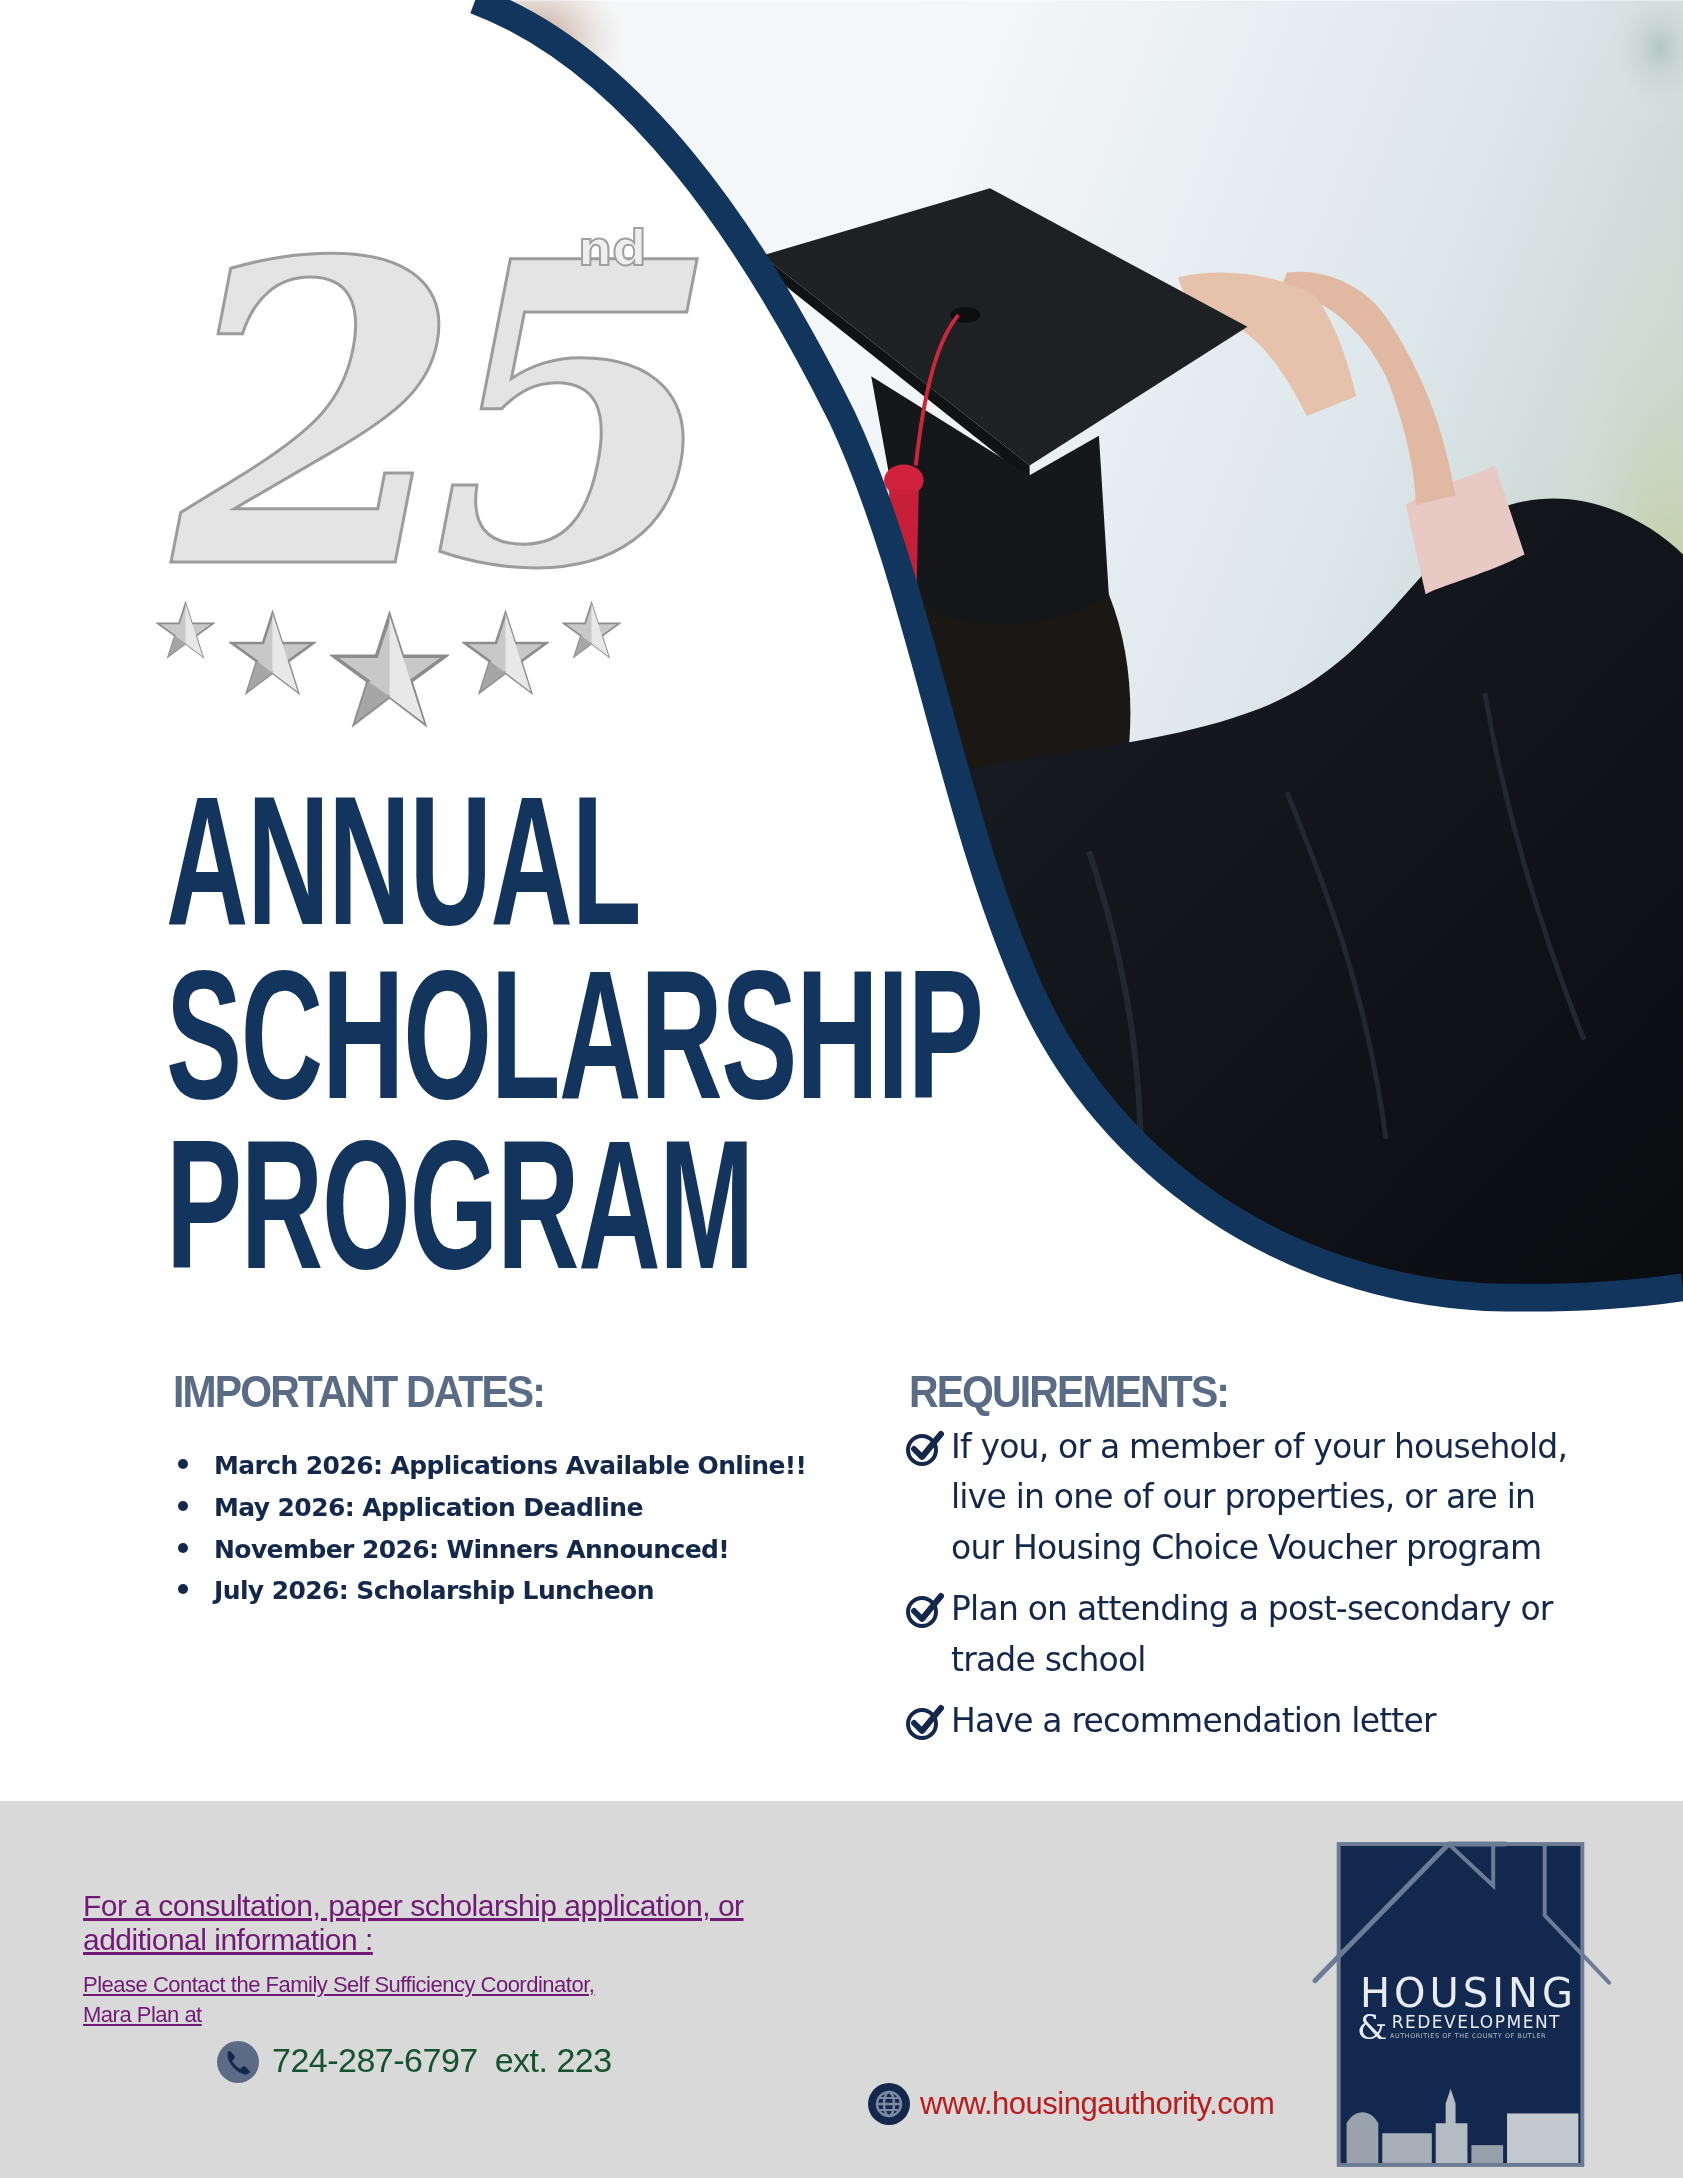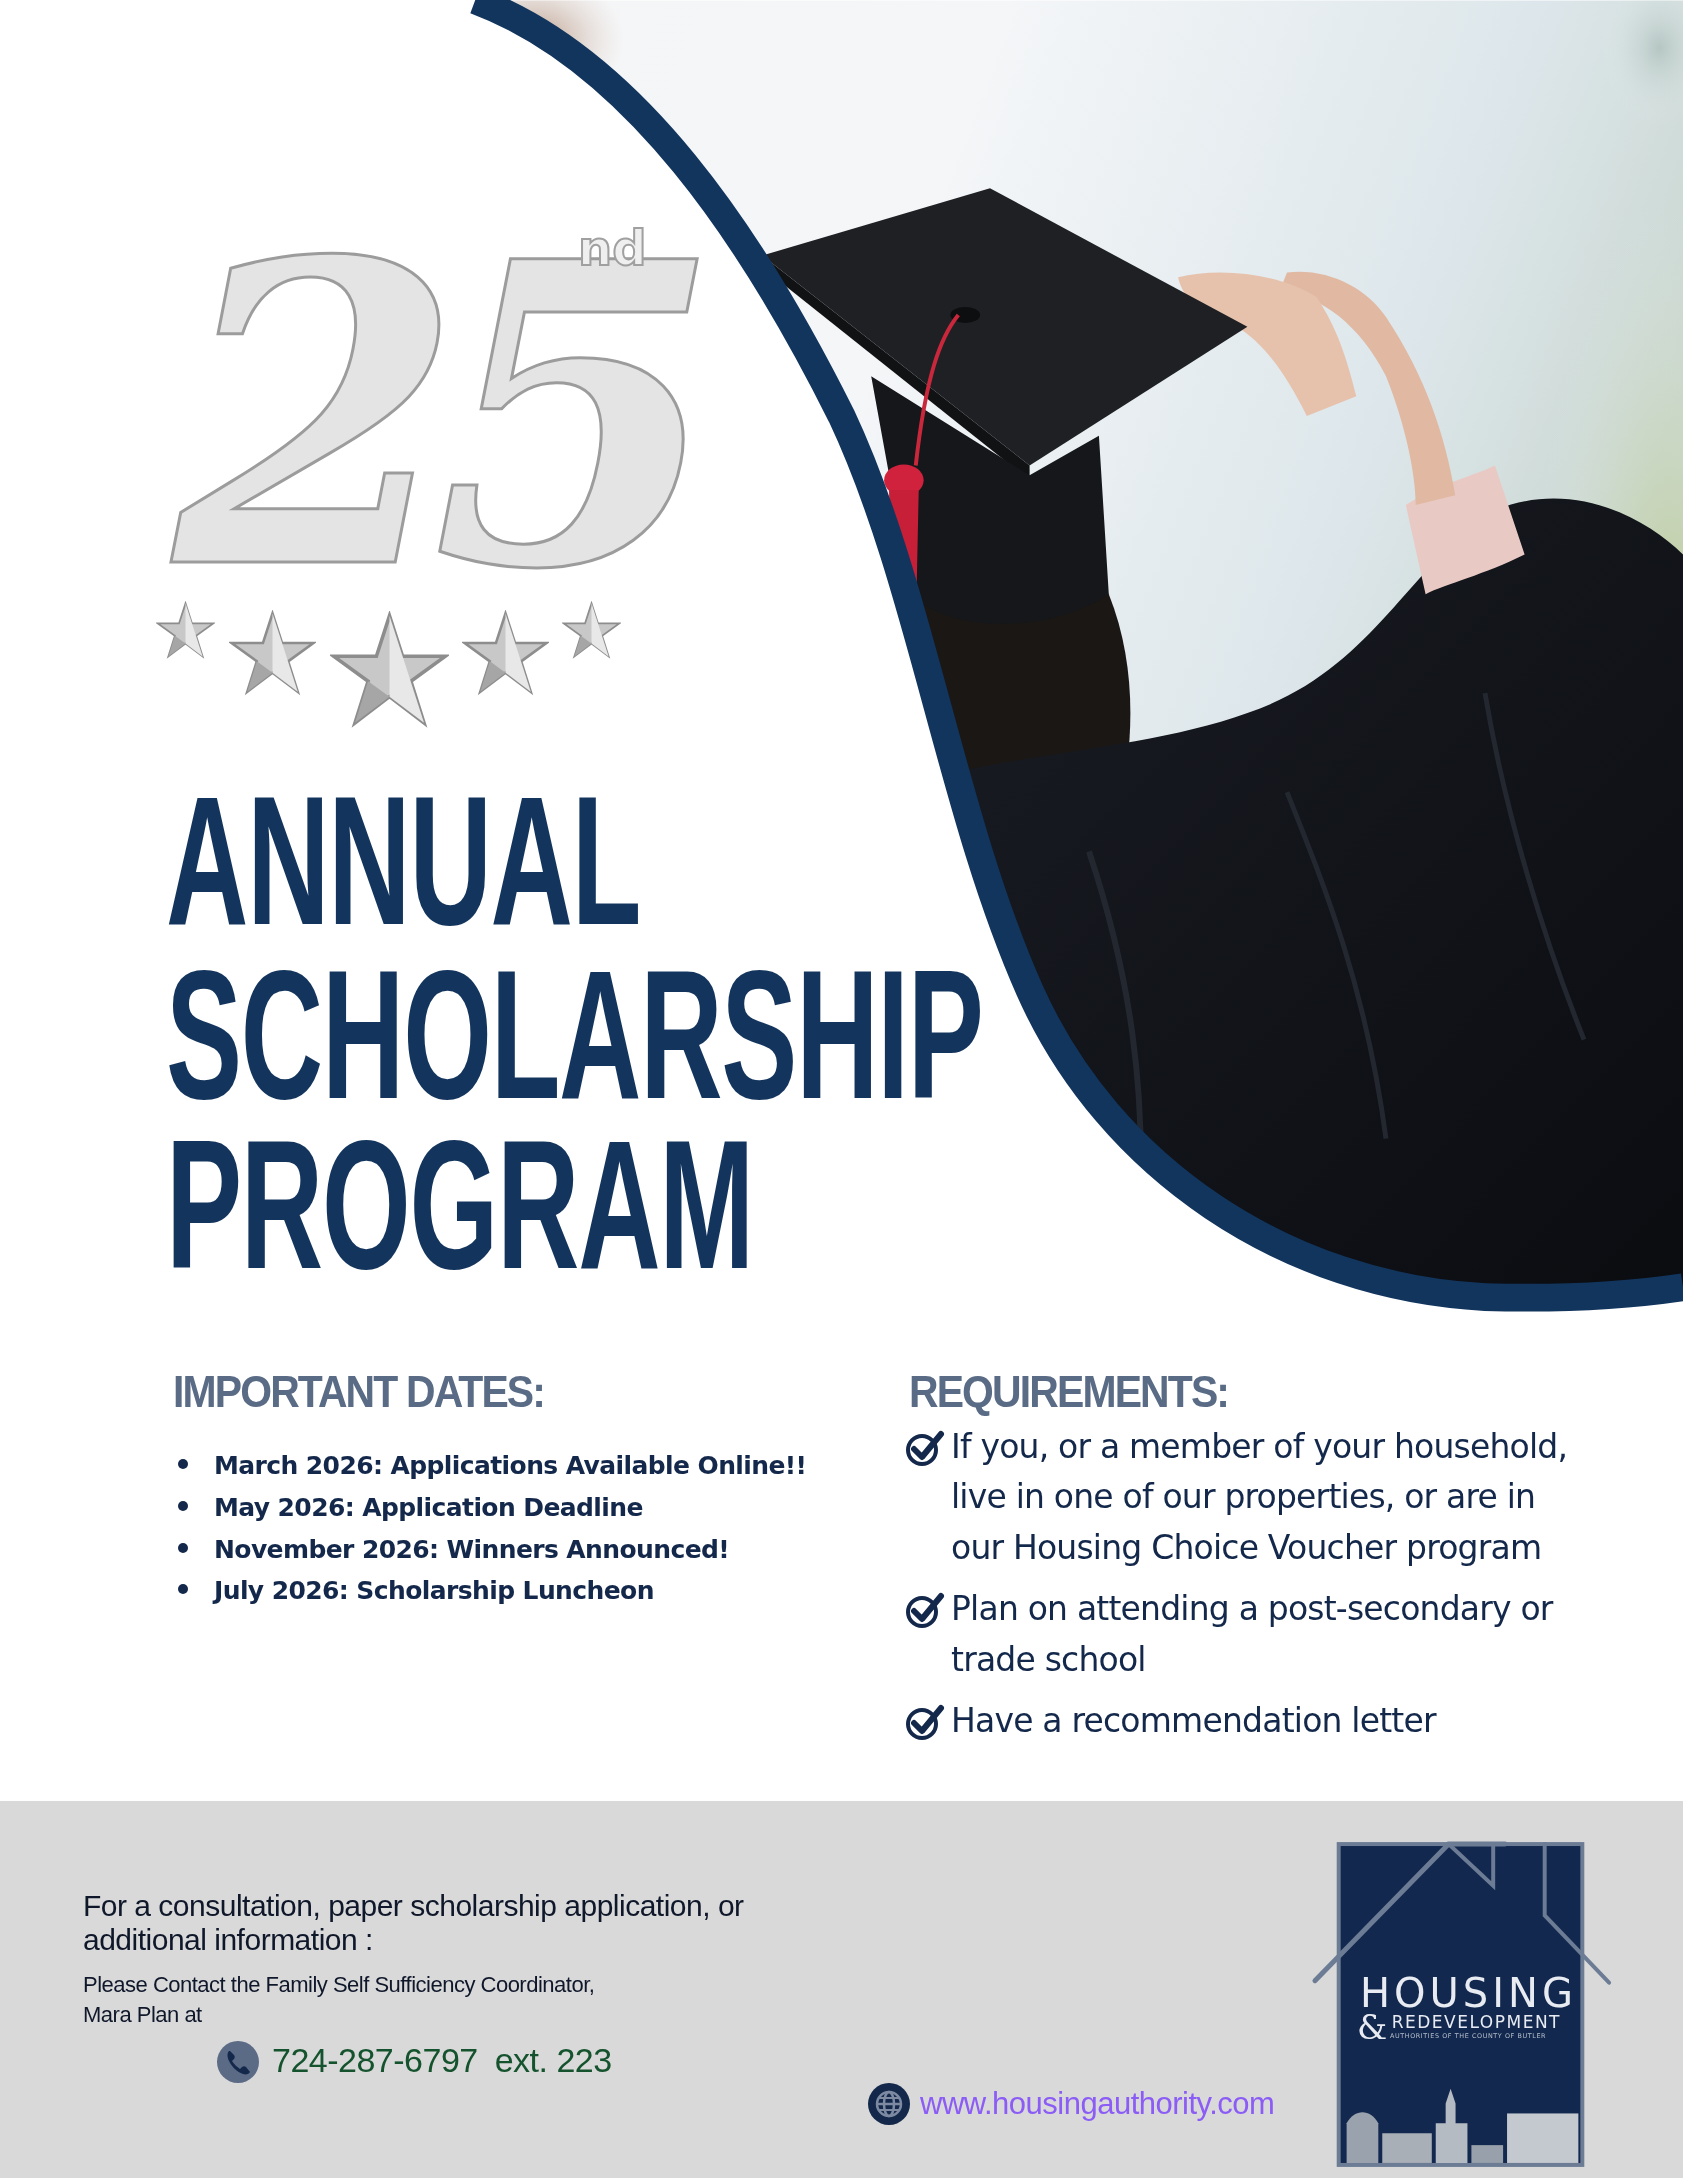--- a/index.html
+++ b/index.html
@@ -9,21 +9,21 @@
   .title-line{position:absolute;left:166px;font-family:"Liberation Sans",sans-serif;font-weight:700;color:#13345c;letter-spacing:-2px;line-height:1;transform-origin:left top;white-space:nowrap;}
   .num32{position:absolute;left:173px;top:208px;font-family:"DejaVu Serif",serif;font-style:italic;font-weight:700;font-size:416px;line-height:1;color:#e4e4e4;-webkit-text-stroke:3px #9c9c9c;text-shadow:3px 4px 4px rgba(0,0,0,.25), inset 0 0 0 #000;letter-spacing:-30px;}
   .ordinal{position:absolute;left:578px;top:224px;font-family:"DejaVu Sans",sans-serif;font-weight:700;font-size:48px;color:#efefef;-webkit-text-stroke:2px #a0a0a0;line-height:1;}
   .star{position:absolute;}
   .sec-head{position:absolute;font-family:"Liberation Sans",sans-serif;font-weight:700;color:#5a6b85;font-size:44px;letter-spacing:-2px;line-height:1;}
   .date-item{position:absolute;left:178px;font-family:"DejaVu Sans",sans-serif;font-weight:700;color:#13284a;font-size:25px;line-height:1;letter-spacing:-0.6px;white-space:nowrap;}
   .date-item .dot{display:inline-block;width:10px;height:10px;border-radius:50%;background:#13284a;margin-right:26px;vertical-align:middle;position:relative;top:-3px;}
   .req-line{position:absolute;left:951px;font-family:"DejaVu Sans",sans-serif;color:#13284a;font-size:33px;line-height:1;letter-spacing:-0.8px;white-space:nowrap;}
   .check{position:absolute;left:905px;width:40px;height:40px;}
   #footer{position:absolute;left:0;top:1801px;width:1683px;height:377px;background:#d9d9d9;}
-  .foot-text{position:absolute;left:83px;font-family:"Liberation Sans",sans-serif;color:#0f172a;white-space:nowrap;line-height:1;letter-spacing:-0.5px;}
+  .foot-text{position:absolute;left:83px;font-family:"Liberation Sans",sans-serif;color:#701a75;white-space:nowrap;line-height:1;letter-spacing:-0.5px;text-decoration:underline;}
 </style>
 </head>
 <body>
 
 <svg id="photo" viewBox="0 0 1700 1330" width="1683" height="1317">
   <defs>
     <linearGradient id="sky" x1="0" y1="0" x2="1" y2="0.3">
       <stop offset="0" stop-color="#f6f5f4"></stop>
       <stop offset="0.55" stop-color="#f4f6f8"></stop>
       <stop offset="0.85" stop-color="#dce6ea"></stop>
@@ -165,21 +165,21 @@
 </a>
 
 <svg class="abs" style="left:867px;top:2082px" width="44" height="44" viewBox="0 0 44 44">
   <circle cx="22" cy="22" r="21" fill="#13284a"></circle>
   <circle cx="22" cy="22" r="12" fill="none" stroke="#7d8aa1" stroke-width="2.5"></circle>
   <ellipse cx="22" cy="22" rx="5" ry="12" fill="none" stroke="#7d8aa1" stroke-width="2.5"></ellipse>
   <line x1="10" y1="22" x2="34" y2="22" stroke="#7d8aa1" stroke-width="2.5"></line>
   <line x1="12" y1="16" x2="32" y2="16" stroke="#7d8aa1" stroke-width="2"></line>
   <line x1="12" y1="28" x2="32" y2="28" stroke="#7d8aa1" stroke-width="2"></line>
 </svg>
-<a class="abs" style="left:920px;top:2088px;font-family:'Liberation Sans',sans-serif;font-size:31px;color:#8b5cf6;text-decoration:none;white-space:nowrap;letter-spacing:-0.5px;line-height:1;">www.housingauthority.com</a>
+<a class="abs" style="left:920px;top:2088px;font-family:'Liberation Sans',sans-serif;font-size:31px;color:#b91c1c;text-decoration:none;white-space:nowrap;letter-spacing:-0.5px;line-height:1;">www.housingauthority.com</a>
 
 <div class="abs" style="left:1307px;top:1836px;width:309px;height:337px;">
   <svg width="309" height="337" viewBox="0 0 312 340" style="position:absolute;left:0;top:0;">
     <rect x="32" y="8" width="246" height="324" fill="#13284f" stroke="#6c7c95" stroke-width="4"></rect>
     <polyline points="8,146 143,8 200,8" fill="none" stroke="#6c7c95" stroke-width="5" stroke-linecap="round"></polyline>
     <polyline points="143,8 188,50 188,8" fill="none" stroke="#6c7c95" stroke-width="4"></polyline>
     <polyline points="240,8 240,80 305,148" fill="none" stroke="#6c7c95" stroke-width="4" stroke-linecap="round"></polyline>
 
     <path d="M40,330 L40,290 C48,275 64,275 72,290 L72,330 Z" fill="#9aa3ad"></path>
     <rect x="76" y="300" width="50" height="30" fill="#a8afb7"></rect>

